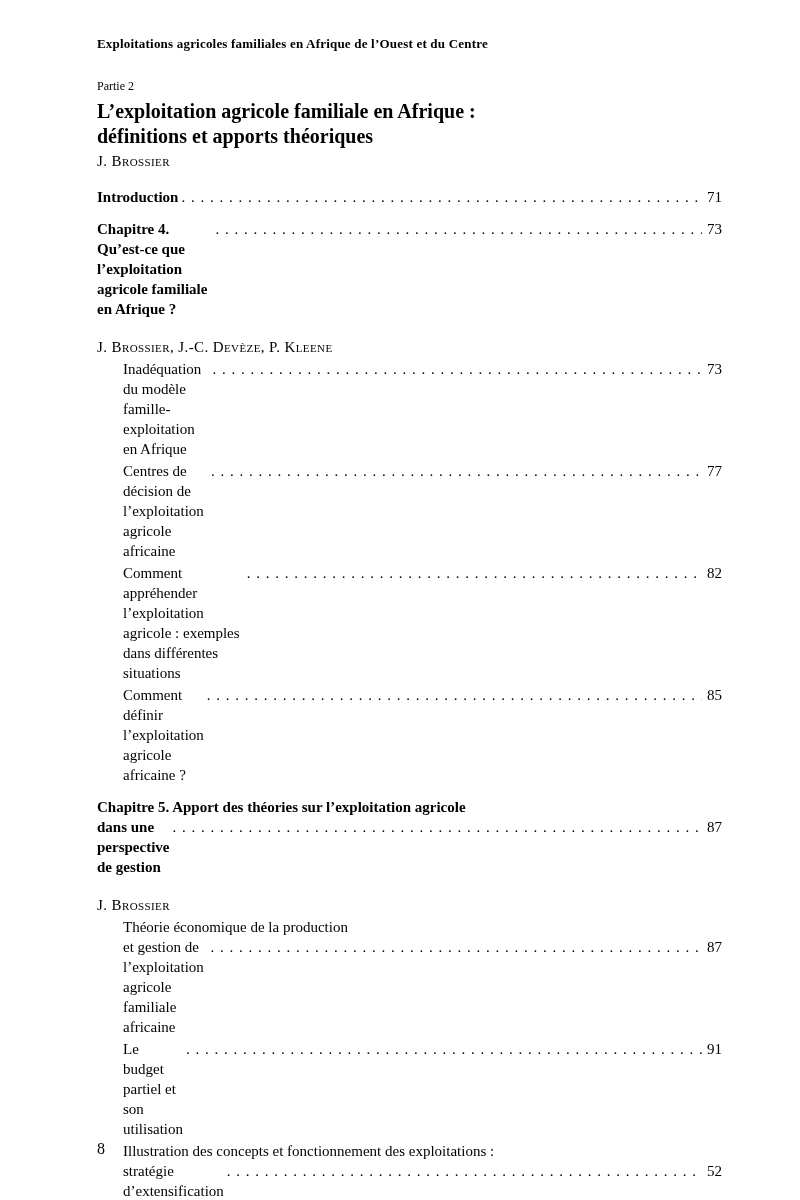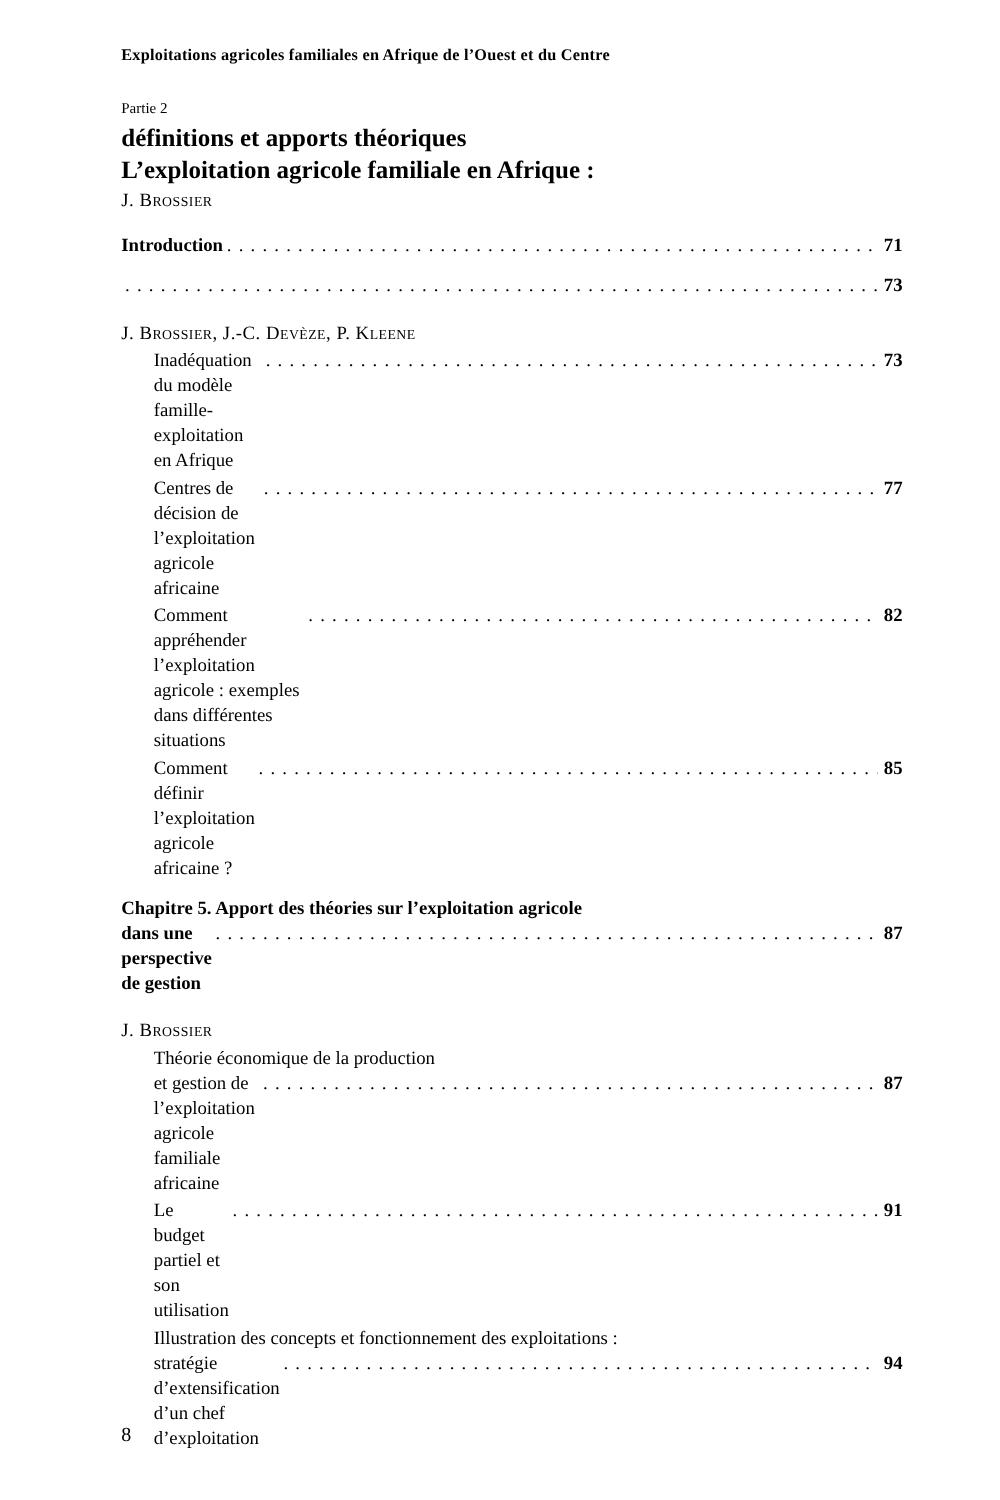--- a/index.html
+++ b/index.html
@@ -50,52 +50,53 @@
   .row .t { white-space: pre-wrap; }
   .row .dots {
     flex: 1 1 auto;
     overflow: hidden;
     white-space: nowrap;
     font-weight: normal;
     letter-spacing: 1px;
     margin: 0 3px;
     min-width: 10px;
   }
-  .row .pg { font-weight: bold; padding-left: 2px; text-align: right; }
+  .row .pg { font-weight: normal; padding-left: 2px; text-align: right; }
 
   .folio {
     position: absolute;
     left: 97px; top: 1140px;
     font-size: 16px;
   }
 </style>
 </head>
 <body>
 
 <div class="page">
   <div class="content">
     <div class="running-header">Exploitations agricoles familiales en Afrique de l’Ouest et du Centre</div>
     <div id="toc">
         <div class="blk blk-part">
           <div class="part-label">Partie 2</div>
           <div class="part-title">
+            <div class="part-title-line">L’exploitation agricole familiale en Afrique :</div>
             <div class="part-title-line">définitions et apports théoriques</div>
-            <div class="part-title-line">L’exploitation agricole familiale en Afrique :</div>
           </div>
           <div class="part-author">J. Brossier</div>
         </div>
         <div class="blk blk-intro">
           <div class="row">
             <span class="t">Introduction</span>
             <span class="dots">. . . . . . . . . . . . . . . . . . . . . . . . . . . . . . . . . . . . . . . . . . . . . . . . . . . . . . . . . . . . . . . . . . . . . . . . . . . . . . . . . . . . . . . . . . . . . . . . . . . . . . . . . . . . . . . . . . . . . . . . . . . . . . . . . . . . . . . . . . . . . . . . . . . . . . . . . . . . . . . . . . . . . . . . . . . . . . . . . . . . . . . . . . . . . . . . . . . . . . . . </span>
             <span class="pg">71</span>
           </div>
         </div>
         <div class="blk blk-chapter">
           <div class="row">
+            <span class="t">Chapitre 4. Qu’est-ce que l’exploitation agricole familiale en Afrique ?</span>
             <span class="dots">. . . . . . . . . . . . . . . . . . . . . . . . . . . . . . . . . . . . . . . . . . . . . . . . . . . . . . . . . . . . . . . . . . . . . . . . . . . . . . . . . . . . . . . . . . . . . . . . . . . . . . . . . . . . . . . . . . . . . . . . . . . . . . . . . . . . . . . . . . . . . . . . . . . . . . . . . . . . . . . . . . . . . . . . . . . . . . . . . . . . . . . . . . . . . . . . . . . . . . . . </span>
             <span class="pg">73</span>
           </div>
         </div>
         <div class="blk blk-authors">J. Brossier, J.-C. Devèze, P. Kleene</div>
         <div class="blk blk-sub">
           <div class="row">
             <span class="t">Inadéquation du modèle famille-exploitation en Afrique</span>
             <span class="dots">. . . . . . . . . . . . . . . . . . . . . . . . . . . . . . . . . . . . . . . . . . . . . . . . . . . . . . . . . . . . . . . . . . . . . . . . . . . . . . . . . . . . . . . . . . . . . . . . . . . . . . . . . . . . . . . . . . . . . . . . . . . . . . . . . . . . . . . . . . . . . . . . . . . . . . . . . . . . . . . . . . . . . . . . . . . . . . . . . . . . . . . . . . . . . . . . . . . . . . . . </span>
             <span class="pg">73</span>
@@ -144,19 +145,19 @@
             <span class="t">Le budget partiel et son utilisation</span>
             <span class="dots">. . . . . . . . . . . . . . . . . . . . . . . . . . . . . . . . . . . . . . . . . . . . . . . . . . . . . . . . . . . . . . . . . . . . . . . . . . . . . . . . . . . . . . . . . . . . . . . . . . . . . . . . . . . . . . . . . . . . . . . . . . . . . . . . . . . . . . . . . . . . . . . . . . . . . . . . . . . . . . . . . . . . . . . . . . . . . . . . . . . . . . . . . . . . . . . . . . . . . . . . </span>
             <span class="pg">91</span>
           </div>
         </div>
         <div class="blk blk-sub">
           <div class="ln">Illustration des concepts et fonctionnement des exploitations :</div>
           <div class="row">
             <span class="t">stratégie d’extensification d’un chef d’exploitation</span>
             <span class="dots">. . . . . . . . . . . . . . . . . . . . . . . . . . . . . . . . . . . . . . . . . . . . . . . . . . . . . . . . . . . . . . . . . . . . . . . . . . . . . . . . . . . . . . . . . . . . . . . . . . . . . . . . . . . . . . . . . . . . . . . . . . . . . . . . . . . . . . . . . . . . . . . . . . . . . . . . . . . . . . . . . . . . . . . . . . . . . . . . . . . . . . . . . . . . . . . . . . . . . . . . </span>
-            <span class="pg">94</span>
+            <span class="pg">52</span>
           </div>
         </div>
       </div>
   </div>
   <div class="folio">8</div>
 </div>
 
 </body></html>

